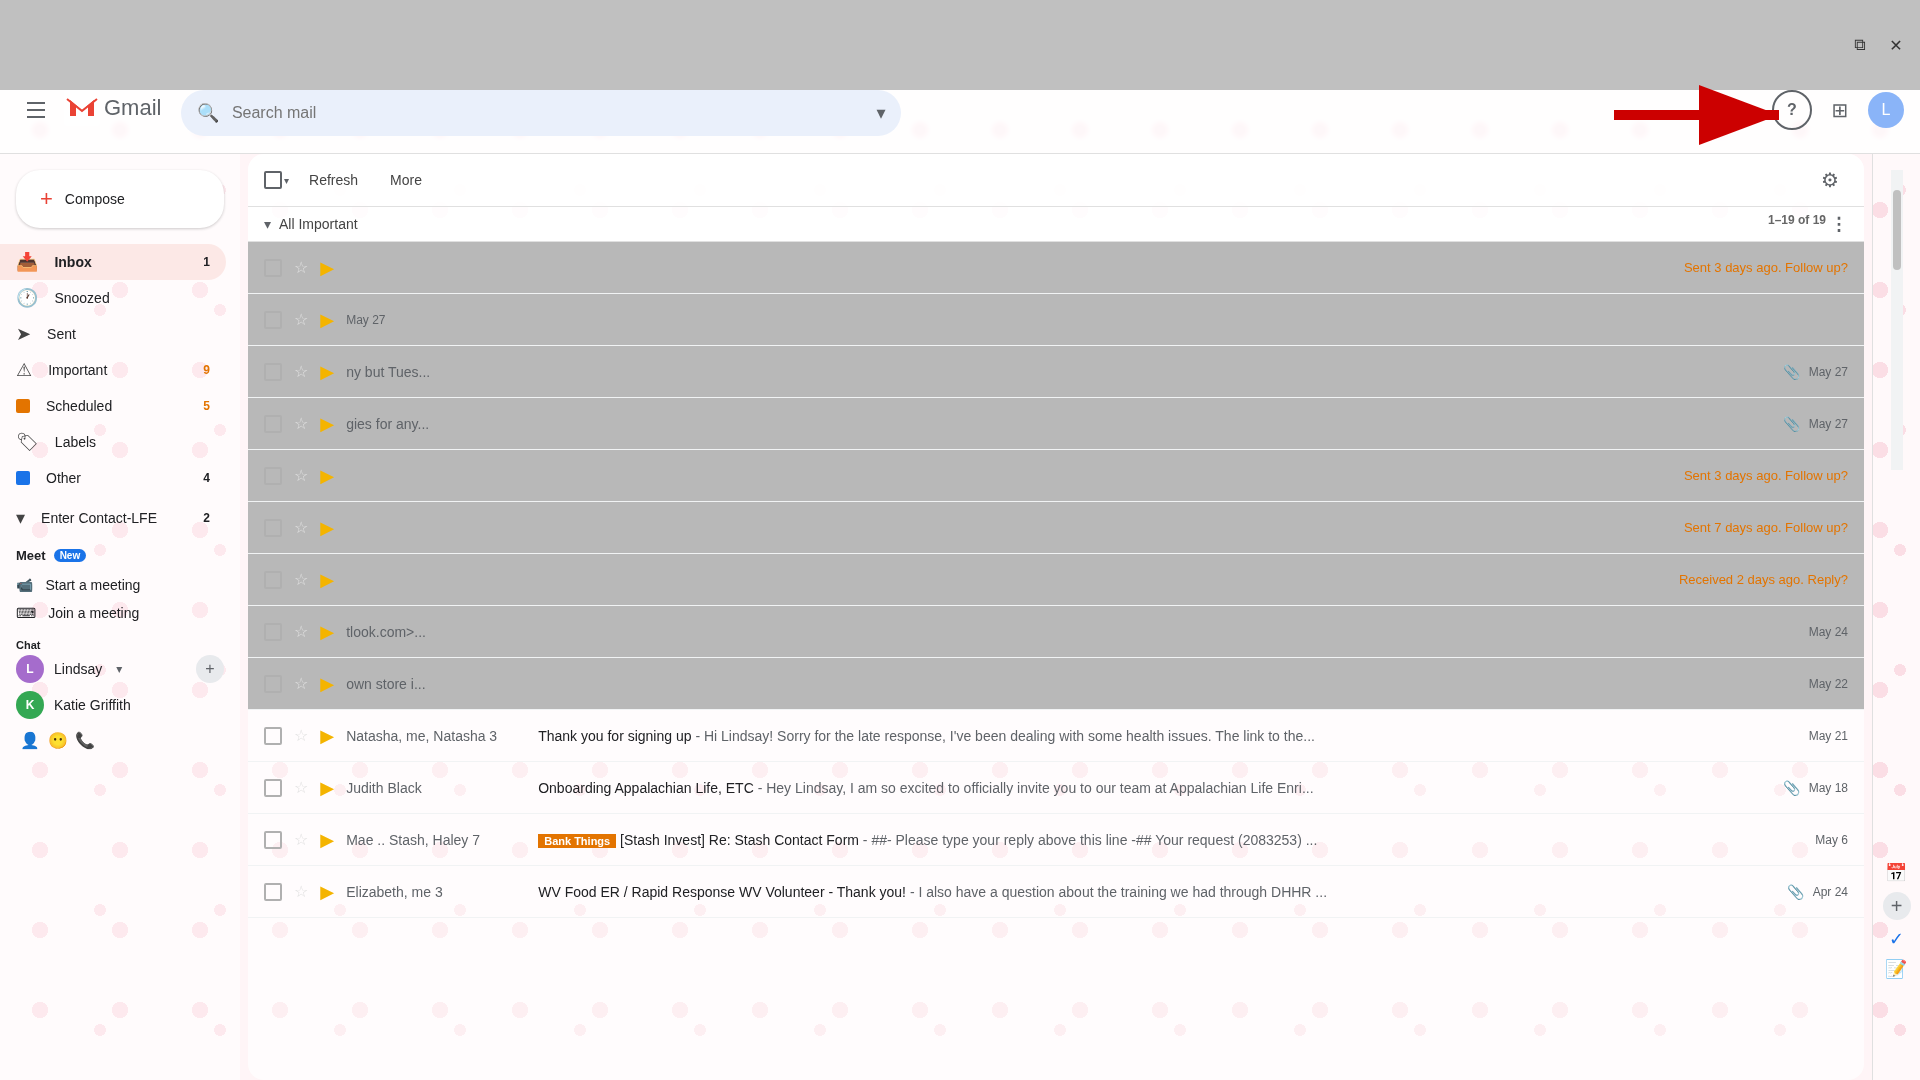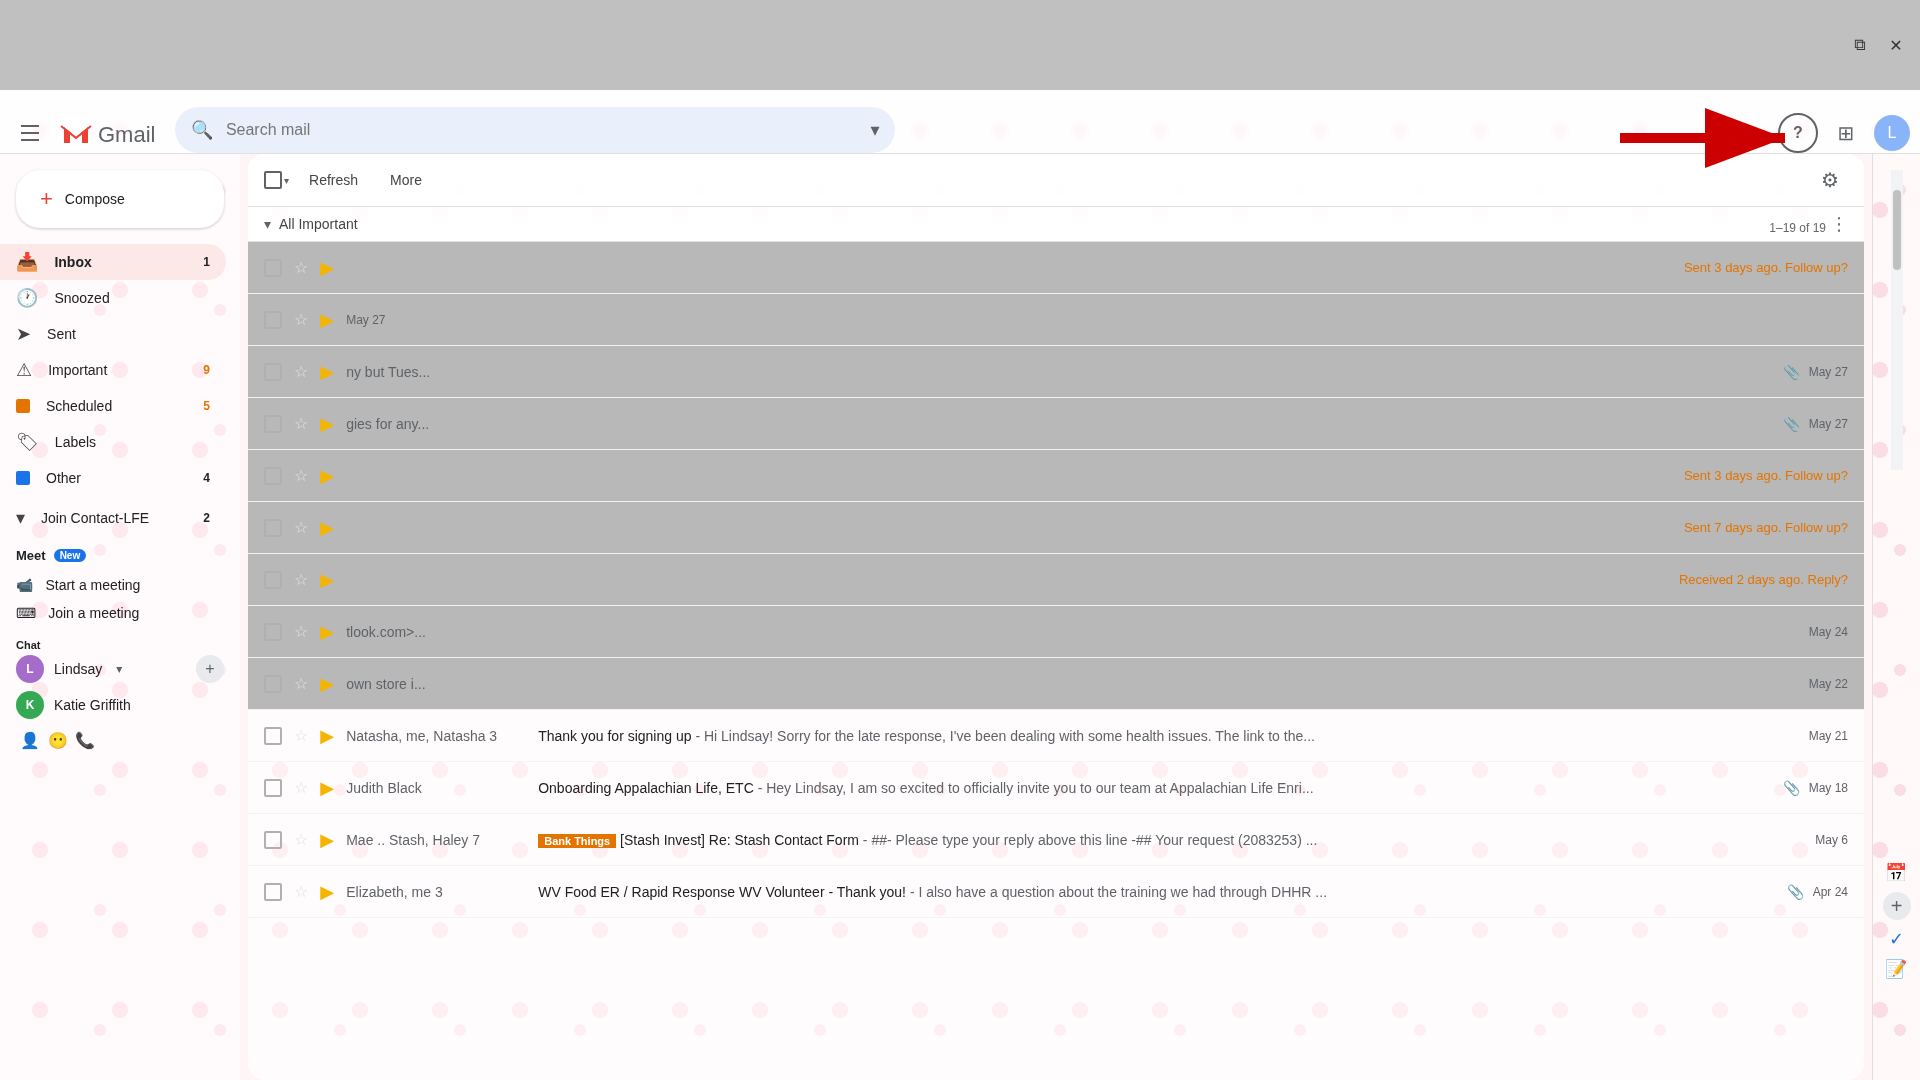--- a/index.html
+++ b/index.html
@@ -37,23 +37,23 @@
       background-image: radial-gradient(circle, #f9c8d4 8px, transparent 8px),
                         radial-gradient(circle, #f9c8d4 6px, transparent 6px);
       background-size: 80px 80px, 120px 120px;
       background-position: 0 0, 40px 40px;
       background-color: #fff5f7;
     }
 
     
     .header {
       display: flex;
-      align-items: flex-end;
+      align-items: flex-start;
       height: 64px;
-      padding: 0 10px;
+      padding: 0 16px;
       background: rgba(255,255,255,0.85);
       backdrop-filter: blur(2px);
       border-bottom: 1px solid #e0e0e0;
       flex-shrink: 0;
     }
     .hamburger-btn {
       width: 40px;
       height: 40px;
       display: flex;
       flex-direction: column;
@@ -338,22 +338,23 @@
     .section-header .collapse-btn {
       cursor: pointer;
       margin-right: 8px;
       color: #5f6368;
     }
     .section-pagination {
       margin-left: auto;
       font-size: 12px;
       color: #666;
       display: flex;
-      align-items: flex-end;
+      align-items: flex-start;
       gap: 4px;
+      font-weight: bold;
     }
     .section-more-btn {
       cursor: pointer;
       color: #5f6368;
       font-size: 18px;
     }
 
     
     .email-list {
       flex: 1;
@@ -503,21 +504,21 @@
         <span class="nav-icon">🏷</span>
         <span class="nav-label">Labels</span>
       </div>
       <div class="nav-item">
         <span class="nav-icon" style="background:#1a73e8; border-radius:2px; width:14px; height:14px; display:inline-block;"></span>
         <span class="nav-label">Other</span>
         <span class="nav-count">4</span>
       </div>
       <div class="nav-item" style="margin-top:4px;">
         <span class="nav-icon">▾</span>
-        <span class="nav-label">Join Contact-LFE</span>
+        <span class="nav-label">Enter Contact-LFE</span>
         <span class="nav-count">2</span>
       </div>
 
       <div class="meet-section">
         <div class="meet-title">
           <span>Meet</span>
           <span class="new-badge">New</span>
         </div>
         <div class="meet-item">
           <span>📹</span>

